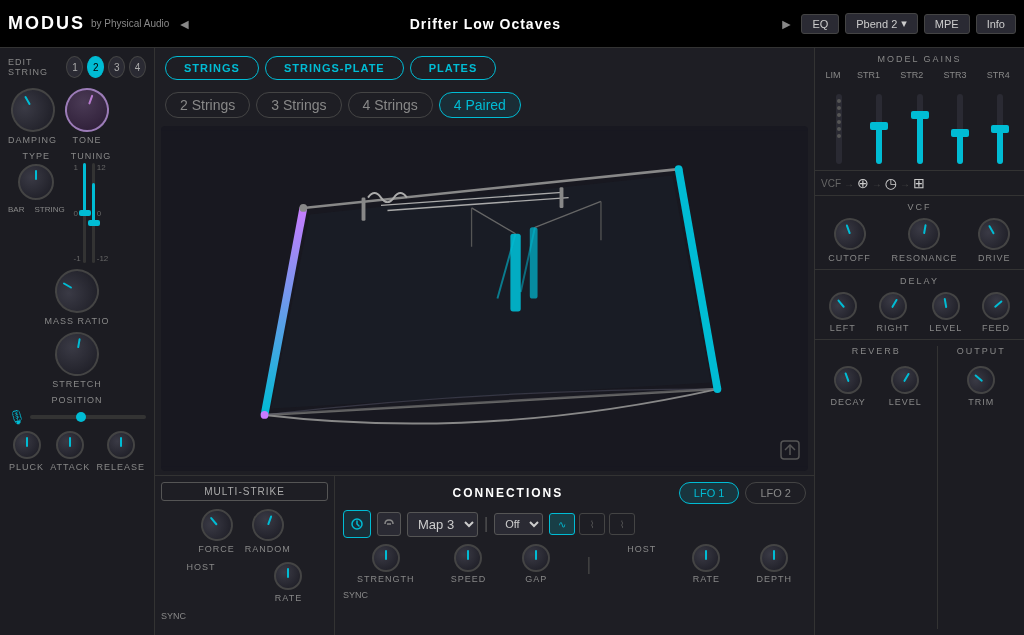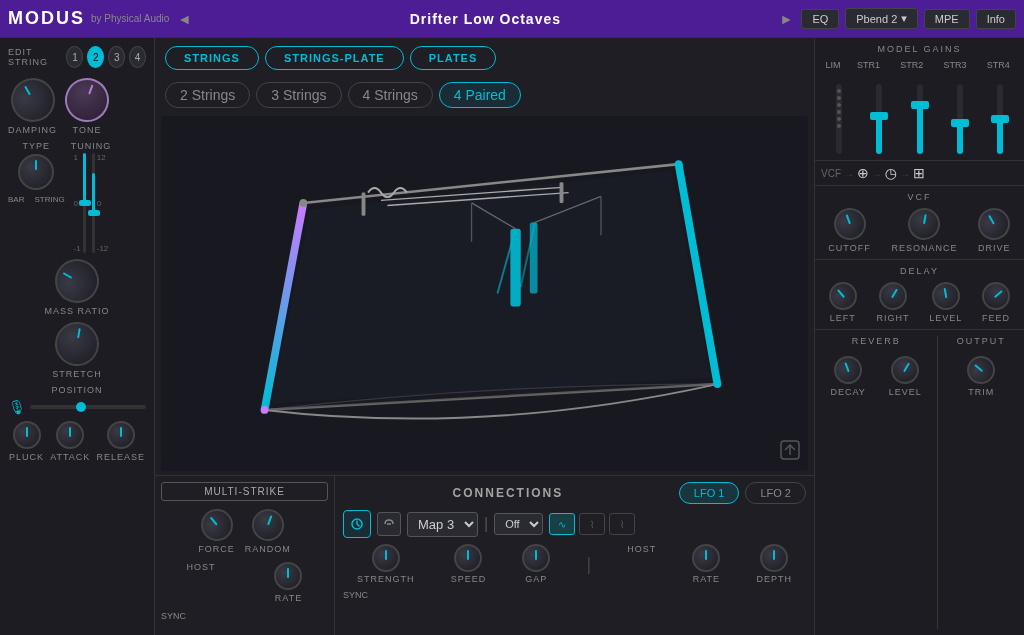--- a/index.html
+++ b/index.html
@@ -18,22 +18,22 @@
       flex-direction: column;
       width: 1024px;
       height: 635px;
       background: #1e1e24;
     }
 
     
     .top-bar {
       display: flex;
       align-items: center;
-      background: #4c1d95;
-      height: 38px;
+      background: #000000;
+      height: 48px;
       padding: 0 8px;
       border-bottom: 1px solid #333;
       flex-shrink: 0;
     }
     .logo {
       font-size: 18px;
       font-weight: bold;
       letter-spacing: 2px;
       color: #fff;
       margin-right: 6px;
@@ -365,21 +365,21 @@
       display: flex;
       flex-direction: column;
       gap: 6px;
     }
     .conn-header-row {
       display: flex;
       align-items: center;
       gap: 6px;
     }
     .conn-title {
-      color: #a3a3a3;
+      color: #ffffff;
       font-size: 12px;
       letter-spacing: 2px;
       font-weight: bold;
       flex: 1;
       text-align: center;
     }
     .lfo-btn {
       padding: 4px 14px;
       border-radius: 15px;
       border: 1px solid #444;

